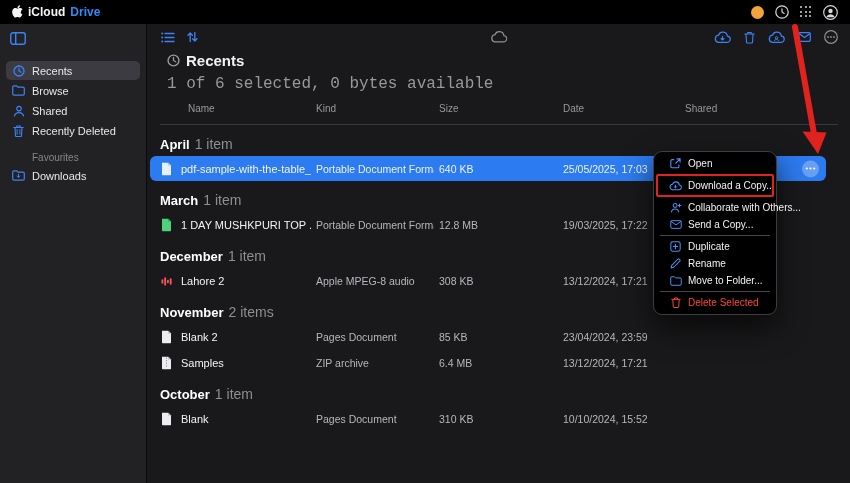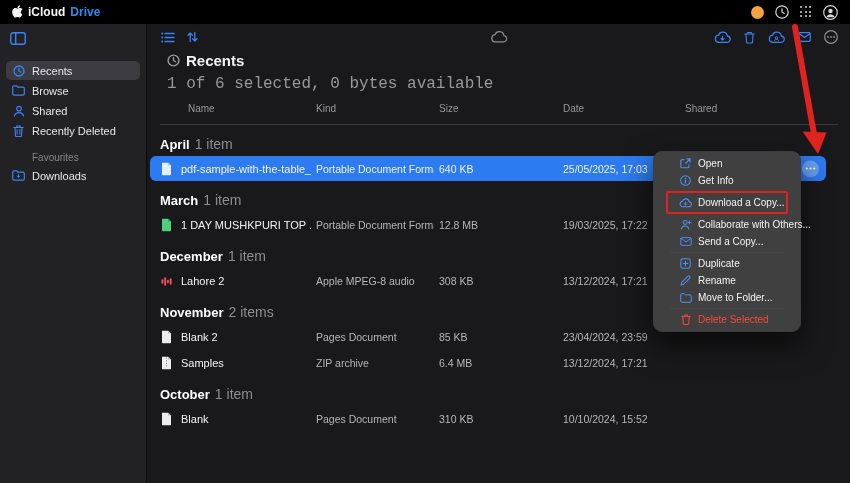--- a/index.html
+++ b/index.html
@@ -62,23 +62,23 @@
   .cell-size{left:289px;font-size:10.5px;color:#b6b6bc;}
   .cell-date{left:413px;font-size:10.5px;color:#b6b6bc;}
   .file-row.selected{background:#2d7bf0;}
   .file-row.selected .cell-kind,.file-row.selected .cell-size,
   .file-row.selected .cell-date{color:#eaf2ff;}
   .row-ellipsis{position:absolute;right:7px;top:50%;transform:translateY(-50%);
     width:17px;height:17px;border-radius:50%;border:none;background:rgba(255,255,255,.28);
     display:flex;align-items:center;justify-content:center;cursor:pointer;padding:0;color:#fff;}
 
   
-  .context-menu{position:absolute;left:653px;top:151px;width:148px;background:#404040;
+  .context-menu{position:absolute;left:653px;top:151px;width:124px;background:#000000;
     border:1px solid #3d3d41;border-radius:9px;box-shadow:0 12px 30px rgba(0,0,0,.65);
-    padding:3px 16px;z-index:40;box-sizing:border-box;}
+    padding:3px 6px;z-index:40;box-sizing:border-box;}
   .menu-item{position:relative;display:flex;align-items:center;gap:6px;height:17px;
     padding:0 9px;font-size:10px;color:#f2f2f4;cursor:pointer;white-space:nowrap;}
   .menu-icon{width:13px;display:inline-flex;justify-content:center;color:#4a90f5;flex:0 0 13px;}
   .menu-item.danger,.menu-item.danger .menu-icon{color:#ff453a;}
   .menu-sep{height:1px;background:#47474b;margin:2px 0;}
   .annotation-rect{position:absolute;top:-3px;bottom:-3px;left:-4px;right:-4px;
     border:2.5px solid #e0231e;border-radius:2px;pointer-events:none;z-index:5;}
 
   
   .arrow-overlay{position:absolute;inset:0;z-index:60;pointer-events:none;}
@@ -388,30 +388,20 @@
   <div class="context-menu">
     <div class="menu-item">
       <span class="menu-icon">
         <svg width="11" height="11" viewBox="0 0 12 12">
             <path d="M4.5 1.8H2.3c-.8 0-1.4.6-1.4 1.4v6c0 .8.6 1.4 1.4 1.4h6c.8 0 1.4-.6 1.4-1.4V7.2" fill="none" stroke="currentColor" stroke-width="1.2"></path>
             <path d="M7.2 1h3.8v3.8M11 1L6 6" fill="none" stroke="currentColor" stroke-width="1.2"></path>
           </svg>
       </span>
       <span>Open</span>
     </div>
-    <div class="menu-item">
-      <span class="menu-icon">
-        <svg width="11" height="11" viewBox="0 0 12 12">
-            <circle cx="6" cy="6" r="5.2" fill="none" stroke="currentColor" stroke-width="1.1"></circle>
-            <circle cx="6" cy="3.5" r=".8" fill="currentColor"></circle>
-            <path d="M6 5.4v3.3" stroke="currentColor" stroke-width="1.3" stroke-linecap="round"></path>
-          </svg>
-      </span>
-      <span>Get Info</span>
-    </div>
     <div class="menu-sep"></div>
 
     <div class="menu-item">
       <span class="menu-icon">
         <svg width="13" height="10" viewBox="0 0 17 13">
             <path d="M4.2 11.3h8.6a3.1 3.1 0 0 0 .6-6.2A4.6 4.6 0 0 0 4.5 4.2 3.6 3.6 0 0 0 4.2 11.3z" fill="none" stroke="currentColor" stroke-width="1.4"></path>
             <path d="M8.5 5.4v3.4M7 7.5l1.5 1.5L10 7.5" fill="none" stroke="currentColor" stroke-width="1.3" stroke-linecap="round" stroke-linejoin="round"></path>
           </svg>
       </span>
       <span>Download a Copy...</span>

